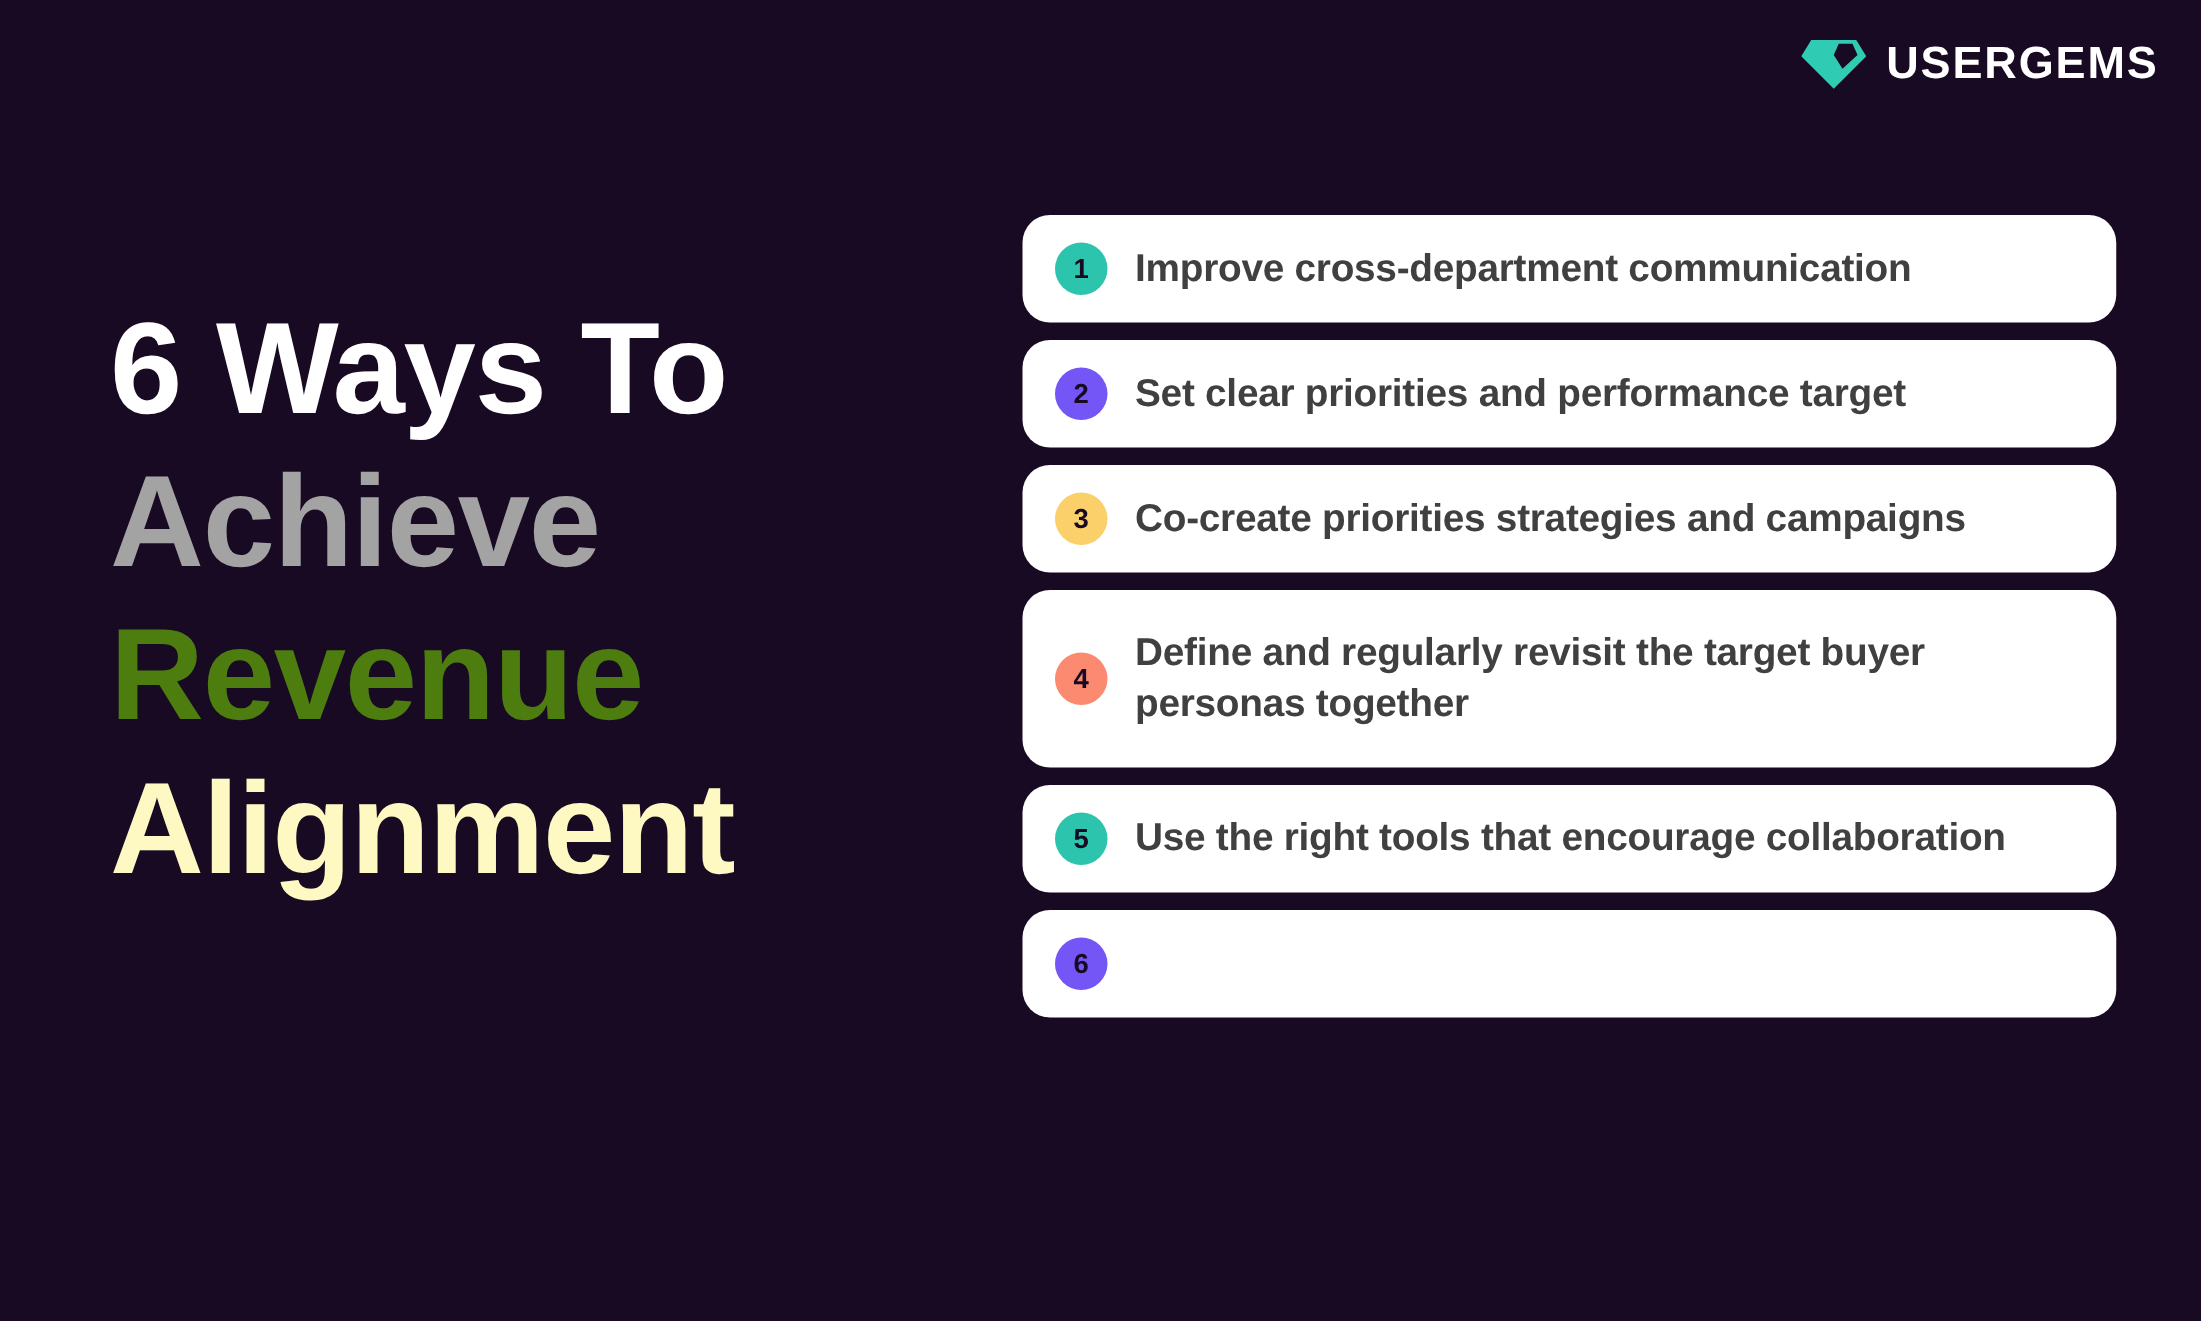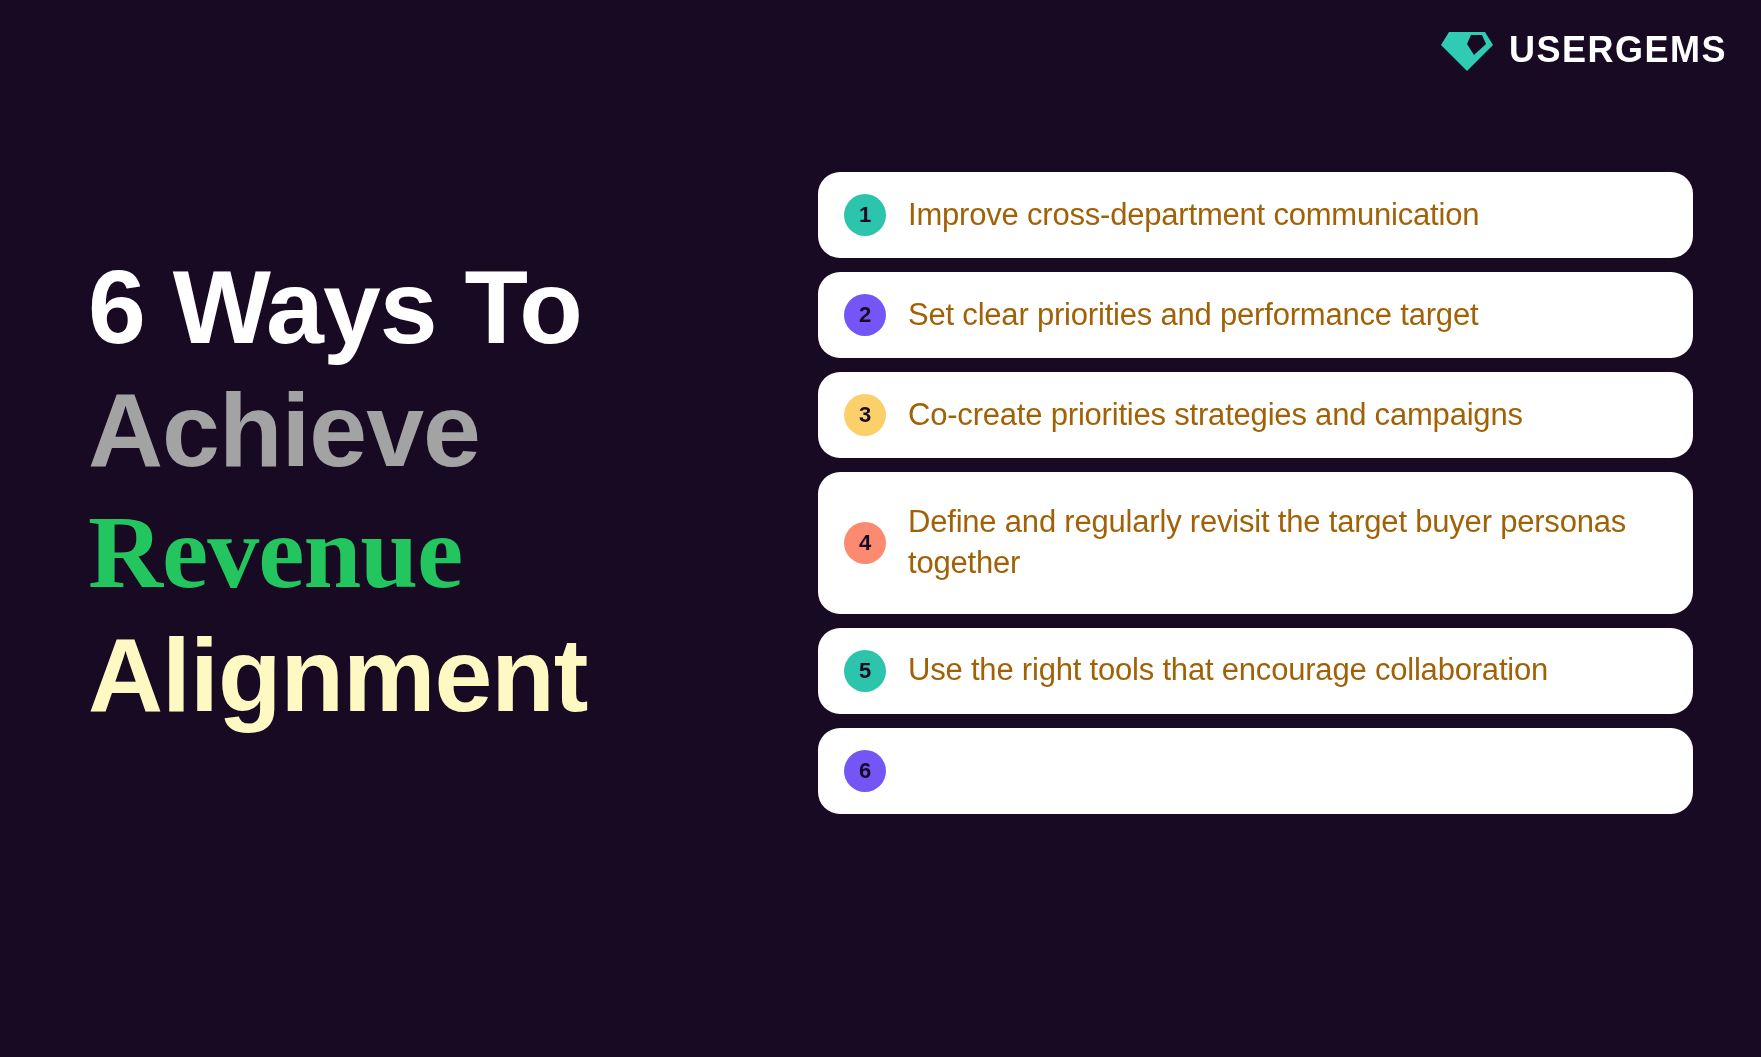--- a/index.html
+++ b/index.html
@@ -42,21 +42,21 @@
     font-weight: bold;
     letter-spacing: 1.5px;
     line-height: 1;
     font-family: "Liberation Sans", sans-serif;
   }
 
   
   .title-block {
     position: absolute;
     left: 88px;
-    top: 246px;
+    top: 234px;
     width: 620px;
   }
   .title-line {
     font-size: 104px;
     font-weight: bold;
     line-height: 1.18;
     letter-spacing: -1px;
     margin: 0;
     white-space: nowrap;
   }
@@ -94,44 +94,44 @@
     border-radius: 50%;
     display: flex;
     align-items: center;
     justify-content: center;
     color: #180A22;
     font-size: 22px;
     font-weight: bold;
     line-height: 1;
   }
   .card-text {
-    color: #a16207;
+    color: #404040;
     font-size: 31px;
-    font-weight: normal;
+    font-weight: bold;
     line-height: 1.32;
     letter-spacing: -0.2px;
   }
 </style>
 </head>
 <body style="background: rgb(24, 10, 34);">
 
 <div class="slide" style="background: rgb(24, 10, 34);">
 
   <div class="logo">
     <svg class="logo-gem" viewBox="0 0 52 44">
       <polygon points="8,4 44,4 52,17 26,43 0,17" fill="#2FCBB2"></polygon>
       <polygon points="30,7 41,7 45,16 33,27 26,16" fill="#180A22"></polygon>
     </svg>
     <span class="logo-text" style="color: rgb(255, 255, 255);">USERGEMS</span>
   </div>
 
   <div class="title-block">
     <div class="title-line white" style="color: rgb(255, 255, 255);">6 Ways To</div>
     <div class="title-line white" style="color: #a3a3a3;">Achieve</div>
-    <div class="title-line accent" style="color: #22c55e; font-family: Liberation Serif, serif;">Revenue</div>
+    <div class="title-line accent" style="color: #4d7c0f;">Revenue</div>
     <div class="title-line accent" style="color: #fef9c3;">Alignment</div>
   </div>
 
   <div class="card-list">
 
     <div class="card">
       <span class="badge" style="background: rgb(44, 196, 173);">1</span>
       <span class="card-text">Improve cross-department communication</span>
     </div>
 

